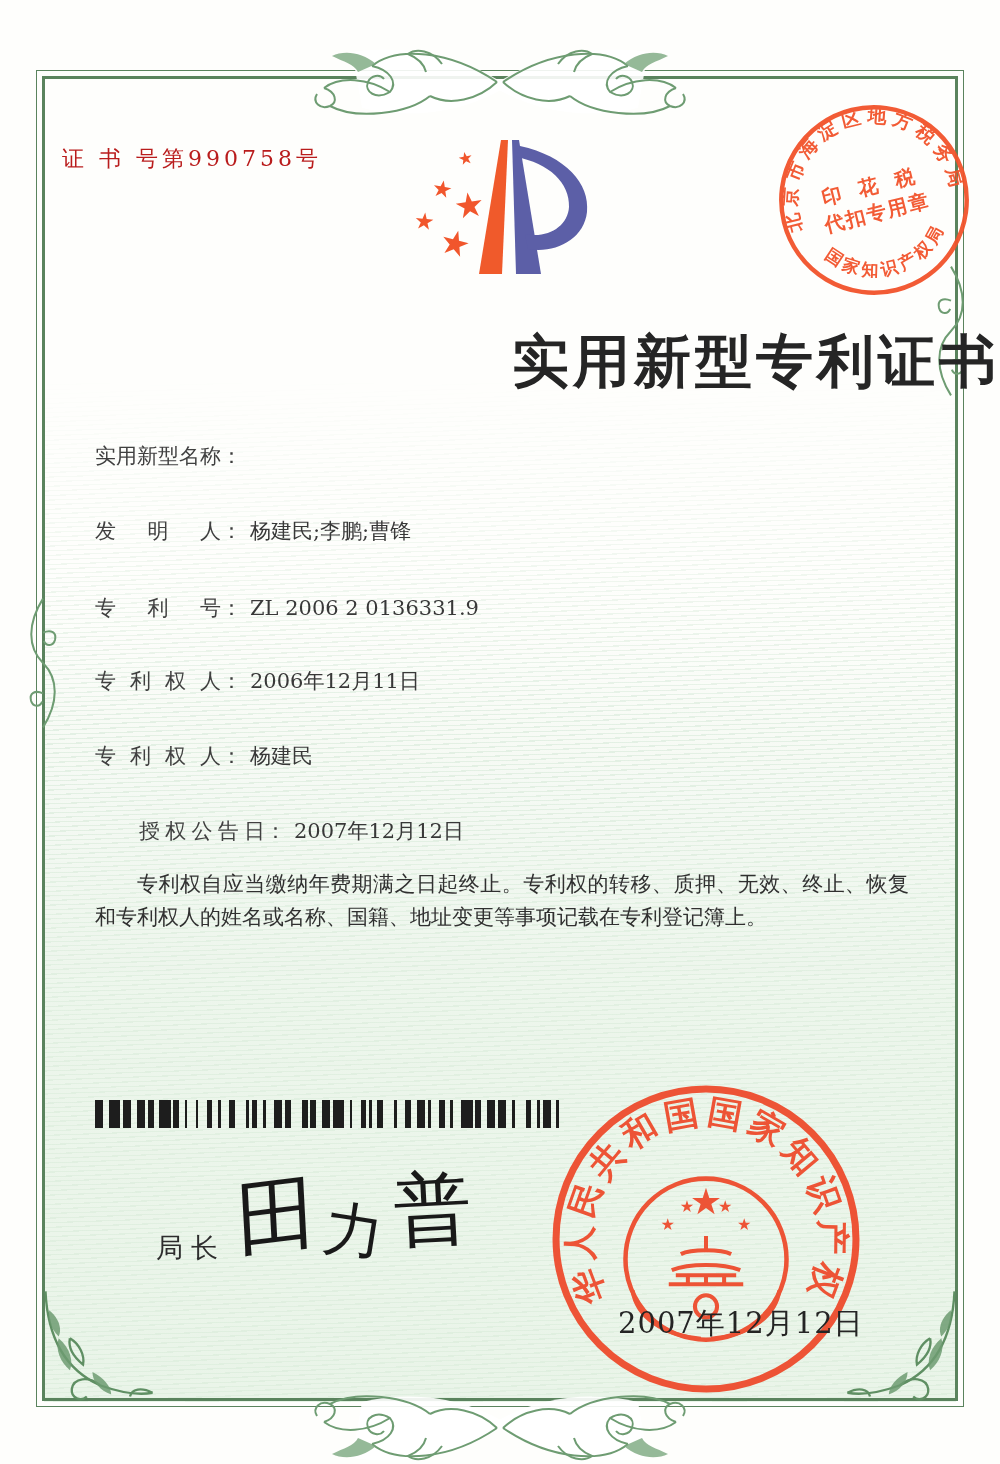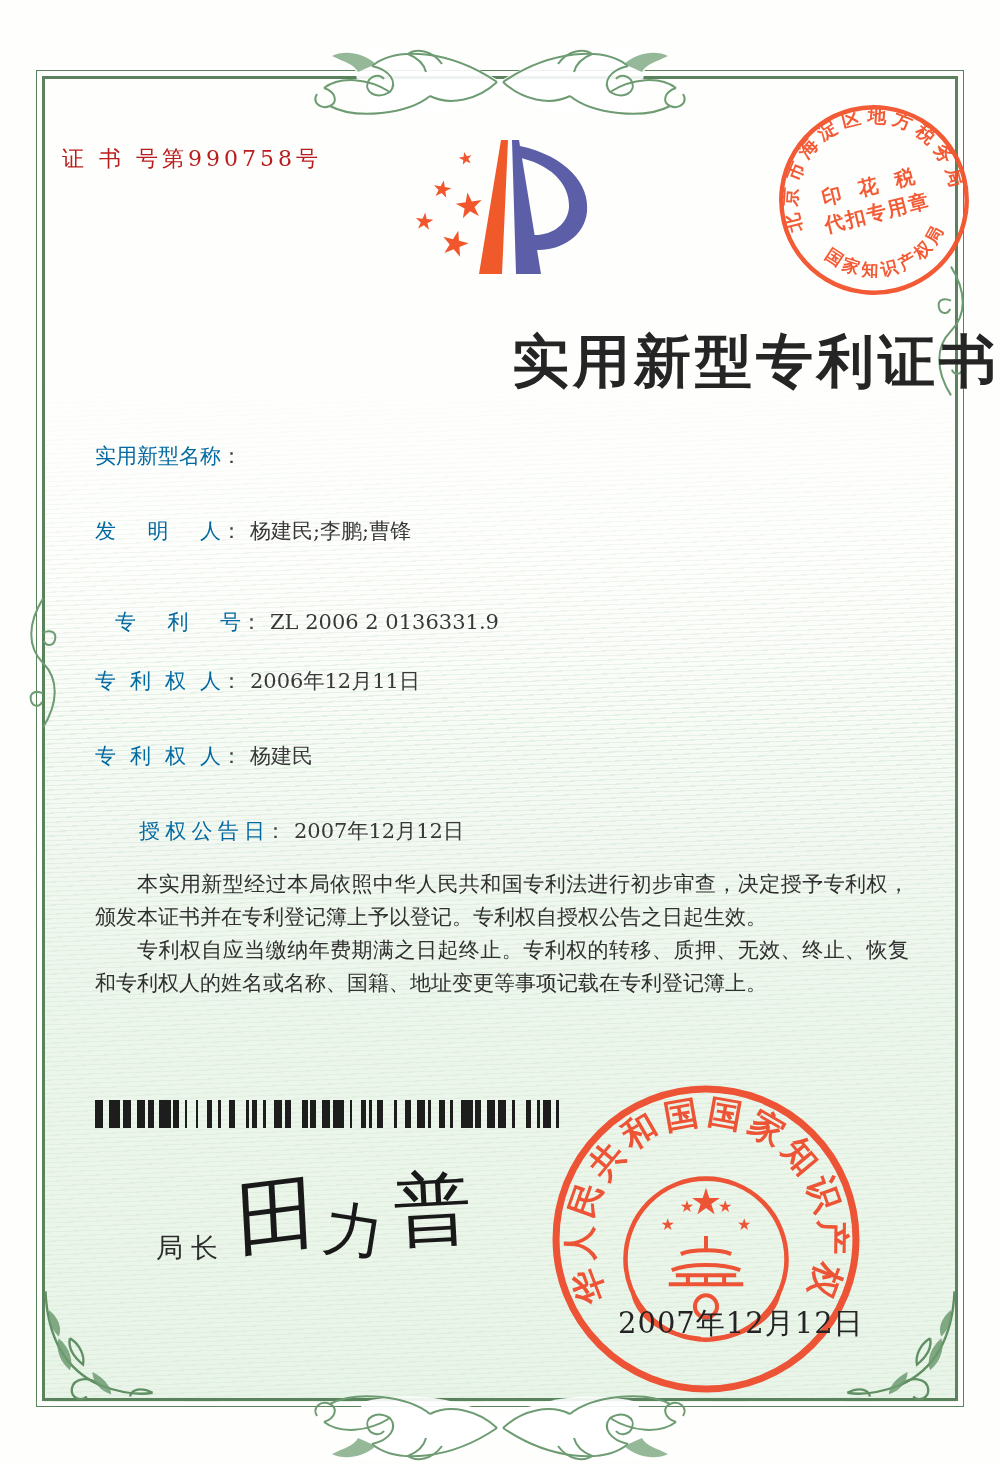--- a/index.html
+++ b/index.html
@@ -24,25 +24,25 @@
   .cert-no{position:absolute;left:62px;top:144px;font-size:22px;letter-spacing:4px;color:#b91c1c;white-space:pre;}
   .logo{position:absolute;left:408px;top:128px;width:190px;height:160px;}
   .logo svg{position:absolute;left:0;top:0;}
   .logo .star{position:absolute;color:#f1562c;line-height:1;font-family:"DejaVu Sans",sans-serif;}
   .tax-stamp{position:absolute;left:775px;top:101px;width:198px;height:198px;transform:rotate(-14deg);opacity:.95;}
   .title{position:absolute;top:296px;left:0;width:100%;text-align:right;font-size:57px;font-weight:700;letter-spacing:4px;color:#252525;margin-top:28px;}
   .fields{position:absolute;left:95px;top:442px;width:812px;}
   .field-row{position:absolute;left:0;display:flex;align-items:baseline;}
   .field-row:nth-child(1){top:0;}
   .field-row:nth-child(2){top:75px;}
-  .field-row:nth-child(3){top:166px;margin-left:20px;}
+  .field-row:nth-child(3){top:152px;}
   .field-row:nth-child(4){top:225px;}
   .field-row:nth-child(5){top:300px;align-items:flex-end;}
   .field-row:nth-child(6){top:375px;margin-left:44px;}
-  .field-label{display:inline-block;width:126px;text-align:justify;text-align-last:justify;font-size:21px;color:#0369a1;}
+  .field-label{display:inline-block;width:126px;text-align:justify;text-align-last:justify;font-size:21px;color:#404040;}
   .field-colon{font-size:21px;color:#3d3d3d;}
   .field-value{font-size:21px;color:#383838;margin-left:8px;white-space:pre;}
   .notice{position:absolute;left:95px;top:868px;width:814px;font-size:21px;line-height:33px;color:#303030;text-align:justify;}
   .notice p{margin:0;text-indent:2em;}
   .barcode{position:absolute;left:95px;top:1100px;width:478px;height:28px;display:flex;overflow:hidden;}
   .barcode .b{background:#1d1d1d;height:100%;}
   .barcode .g{height:100%;}
   .sig-role{position:absolute;left:156px;top:1230px;font-size:27px;color:#2d2d2d;letter-spacing:8px;}
   .sig-name{position:absolute;left:236px;top:1162px;width:230px;color:#191919;font-family:"DejaVu Sans","Liberation Sans",sans-serif;white-space:nowrap;}
   .sig-name span{display:inline-block;}
@@ -187,21 +187,20 @@
       <span class="field-value">杨建民</span>
     </div>
     <div class="field-row">
       <span class="field-label">授权公告日</span>
         <span class="field-colon">：</span>
       <span class="field-value">2007年12月12日</span>
     </div>
   </div>
 
   <div class="notice">
-    <p>本实用新型经过本局依照中华人民共和国专利法进行初步审查，决定授予专利权，颁发本证书并在专利登记簿上予以登记。专利权自授权公告之日起生效。</p>
     <p>专利权自应当缴纳年费期满之日起终止。专利权的转移、质押、无效、终止、恢复和专利权人的姓名或名称、国籍、地址变更等事项记载在专利登记簿上。</p>
   </div>
 
   <div class="barcode">
       <span class="b" style="flex: 0 0 8.4px;"></span>
       <span class="g" style="flex: 0 0 5.6px;"></span>
       <span class="b" style="flex: 0 0 11.2px;"></span>
       <span class="g" style="flex: 0 0 2.8px;"></span>
       <span class="b" style="flex: 0 0 8.4px;"></span>
       <span class="g" style="flex: 0 0 5.6px;"></span>

